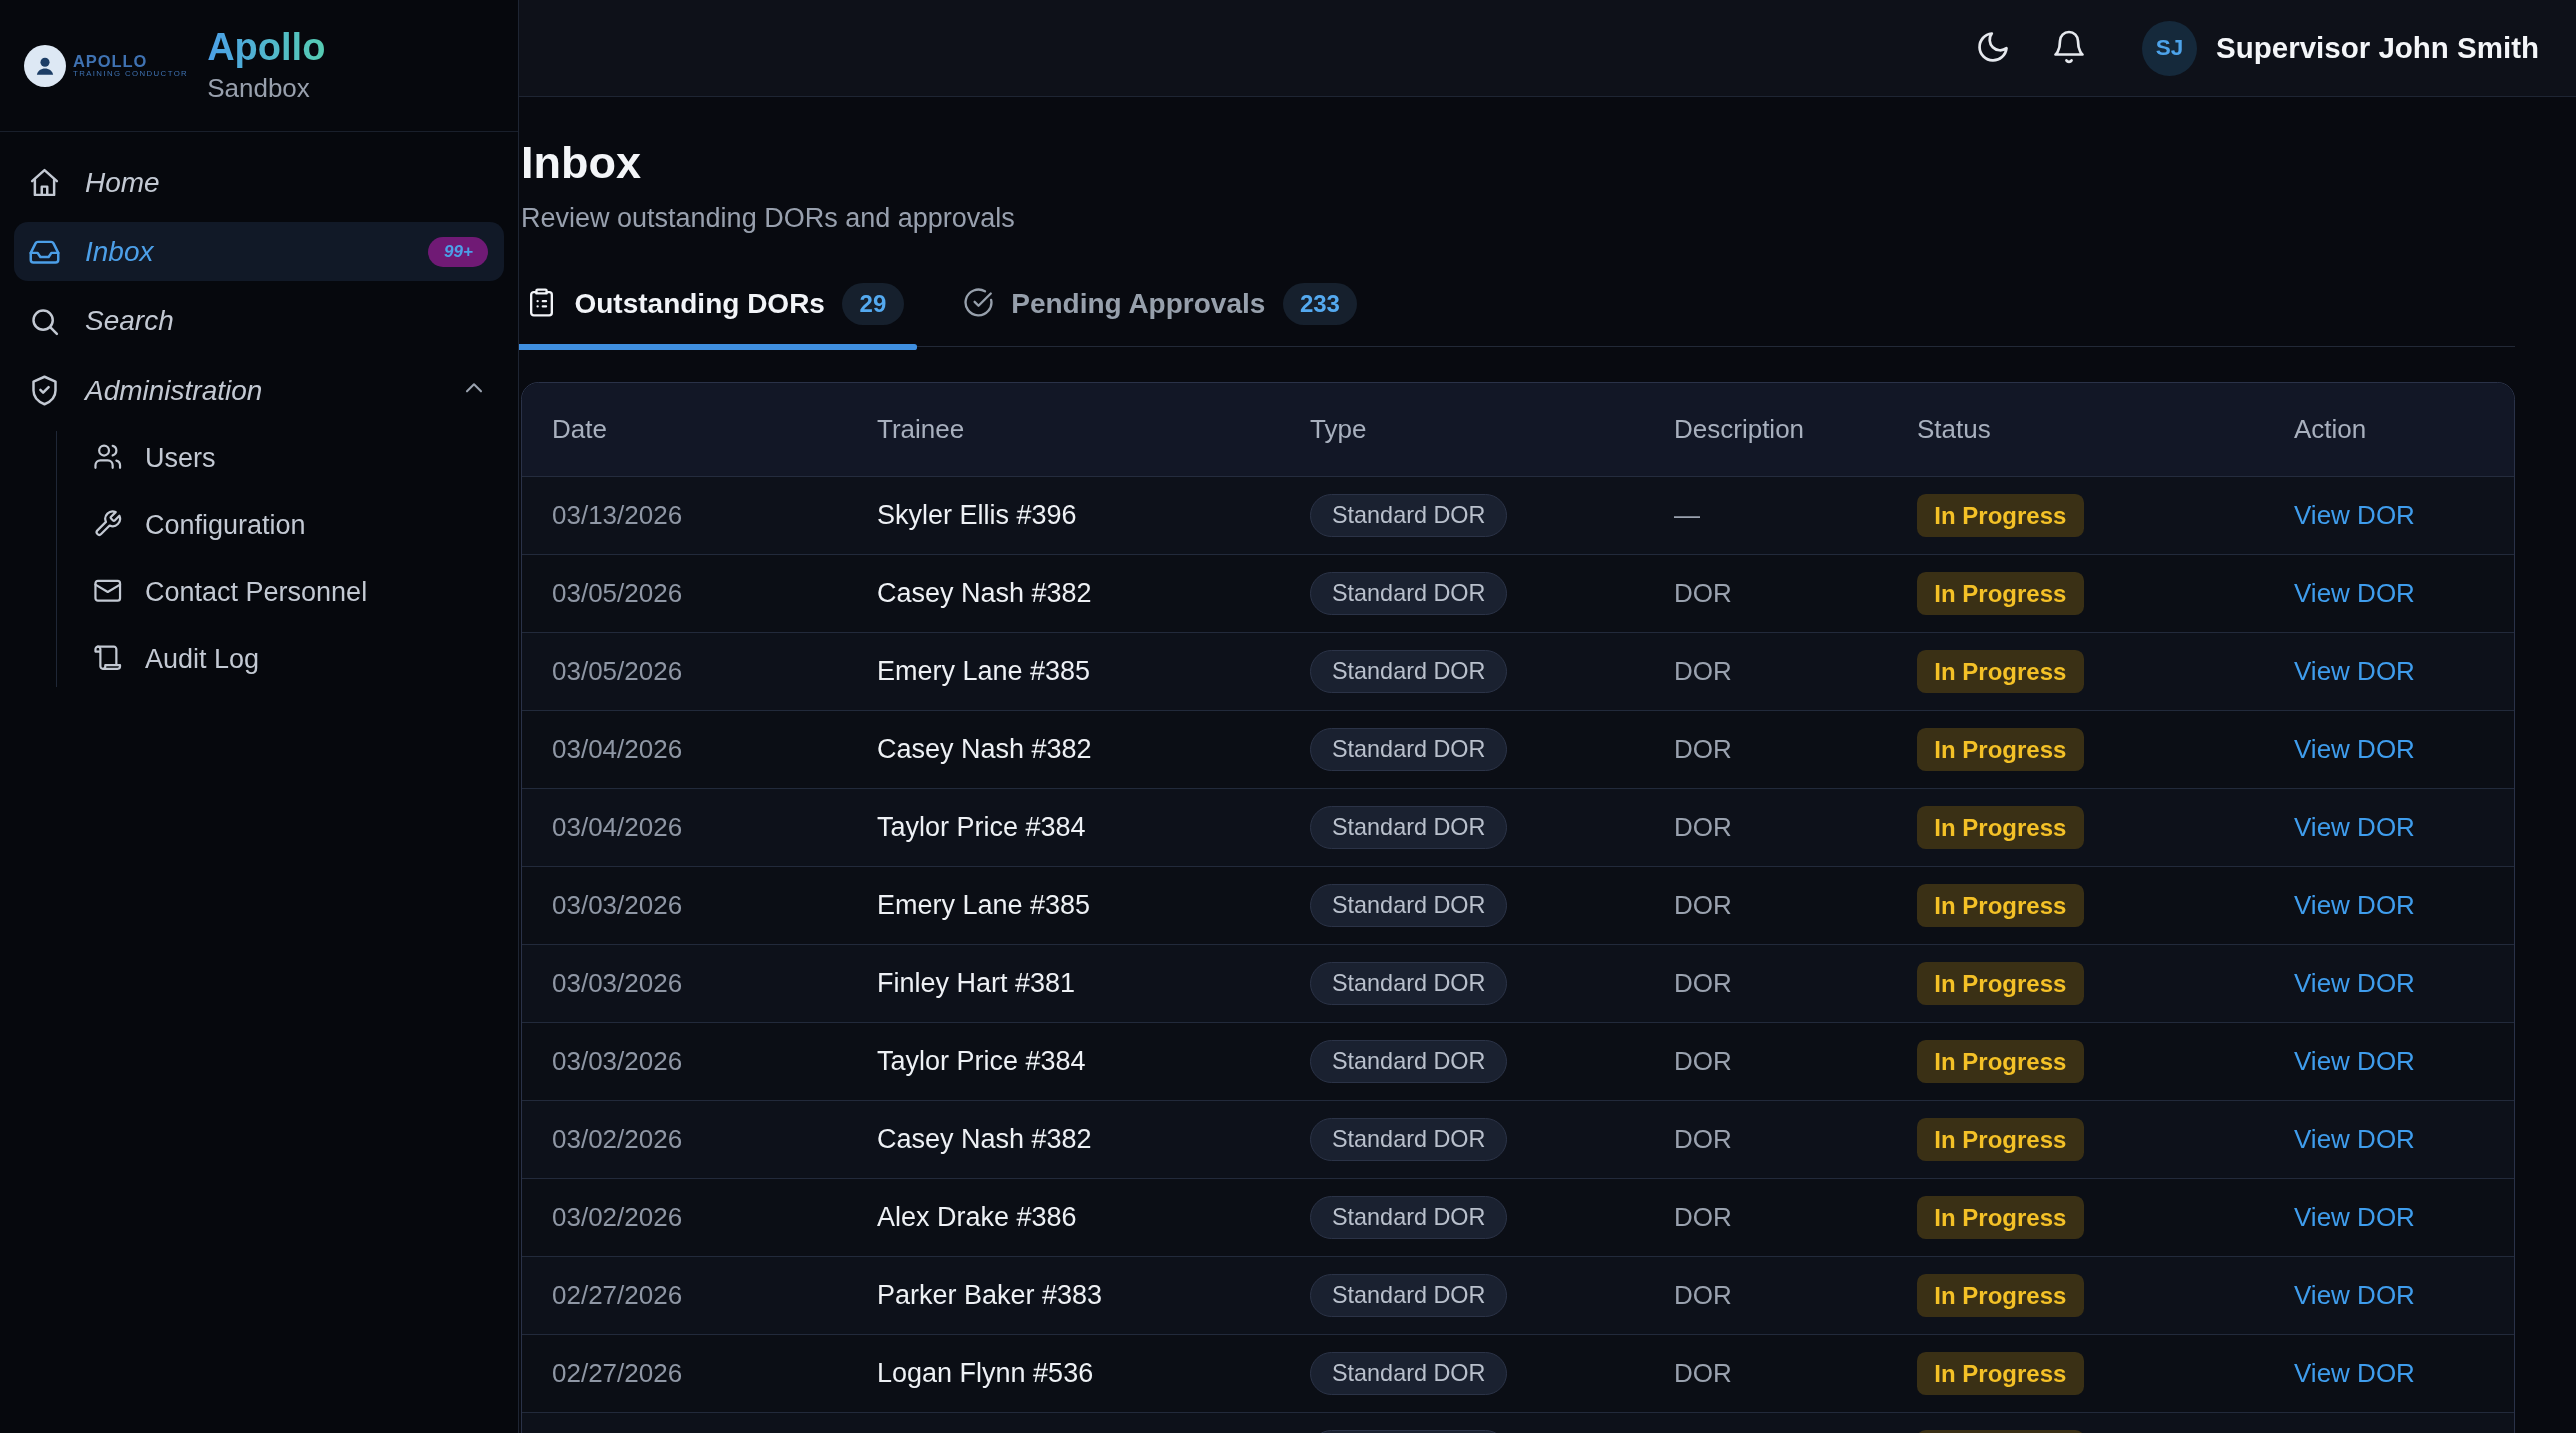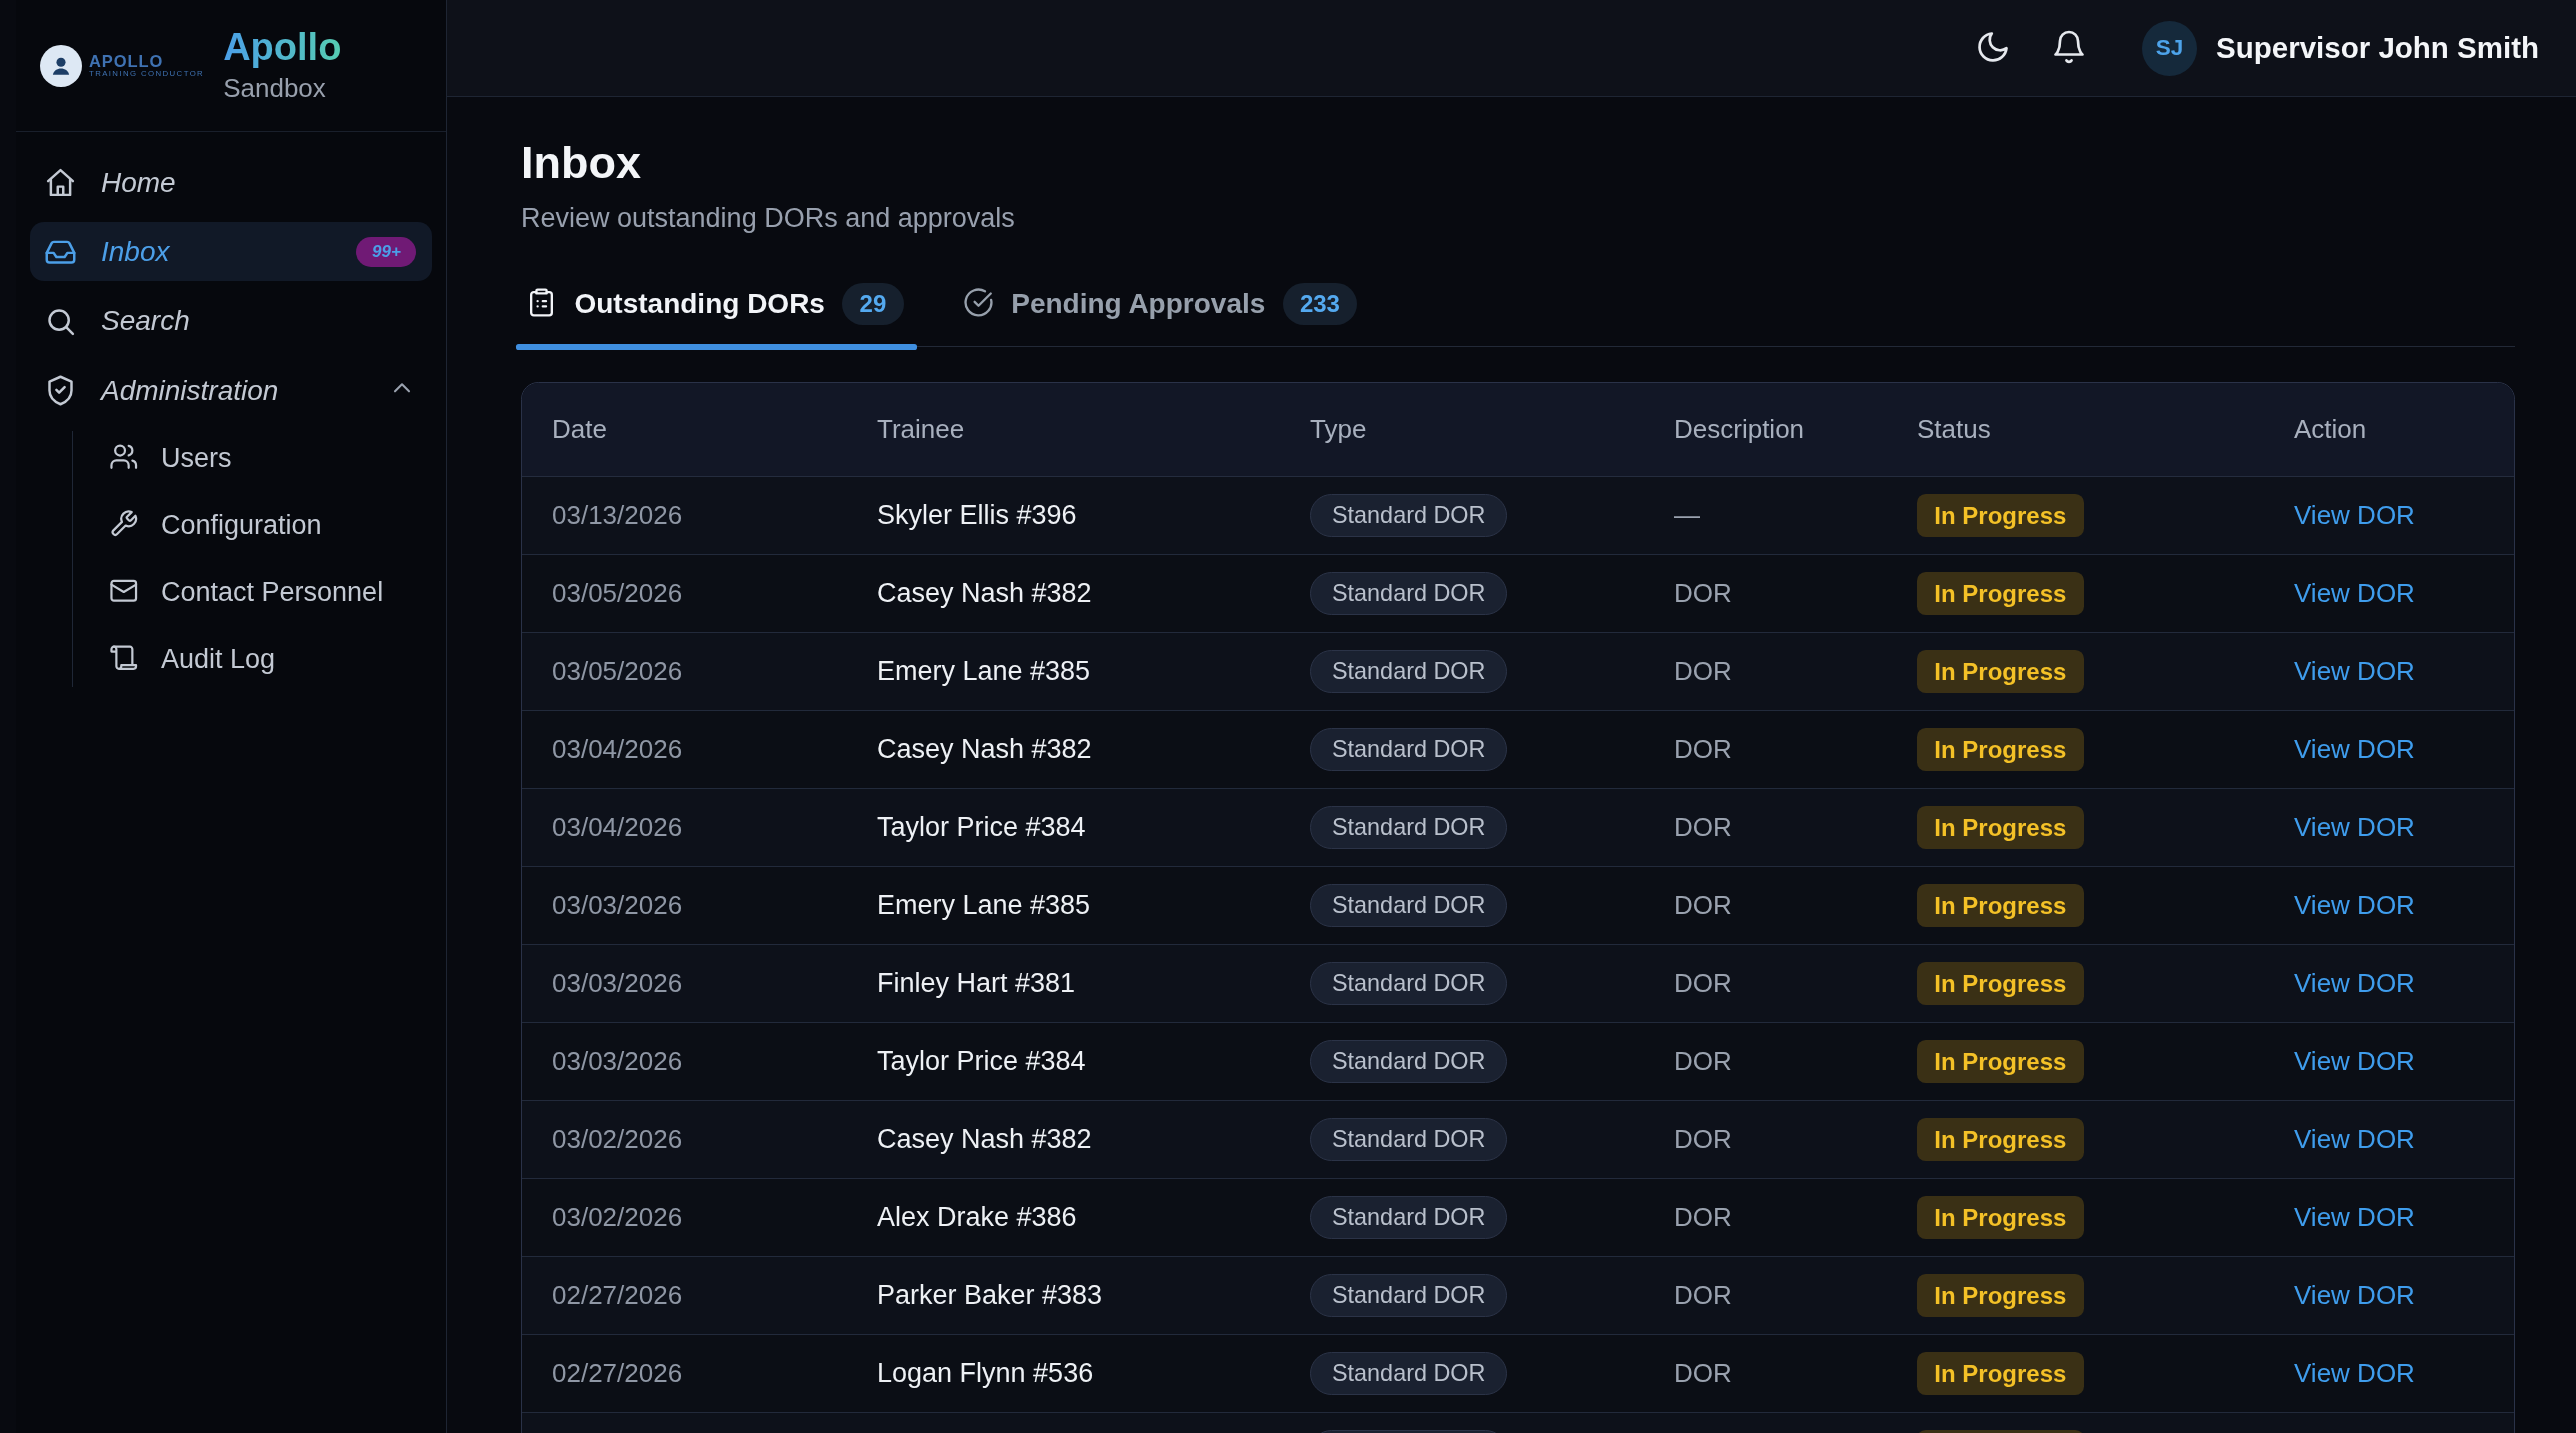--- a/index.html
+++ b/index.html
@@ -1,20 +1,20 @@
 <!DOCTYPE html>
 <html style="font-size:14px"><head>
 <meta charset="utf-8">
 <style>
   * { margin:0; padding:0; box-sizing:border-box; }
   html,body { width:2576px; height:1434px; overflow:hidden; background:#080a10;
     font-family:"Liberation Sans", sans-serif; color:#eef1f6; }
 
   
-  .sidebar { position:fixed; left:16px; top:0; width:431px; height:1434px;
+  .sidebar { position:fixed; left:0; top:0; width:519px; height:1434px;
     background:#06080d; border-right:1.7px solid #1e2533; z-index:5; }
   .logo-row { height:132px; display:flex; align-items:center; gap:19px;
     padding:0 24px; border-bottom:1.7px solid #191f2b; }
   .logo-badge { display:flex; align-items:center; gap:7px; }
   .logo-circle { width:42px; height:42px; border-radius:50%; background:#dde8f4;
     display:flex; align-items:center; justify-content:center; flex:none; }
   .logo-texts { display:flex; flex-direction:column; line-height:1.05; }
   .logo-primary { font-size:16.5px; font-weight:bold; color:#3f72b2; letter-spacing:0.9px; }
   .logo-secondary { font-size:7.8px; color:#3f72b2; letter-spacing:1.4px; }
   .brand-text { display:flex; flex-direction:column; }

